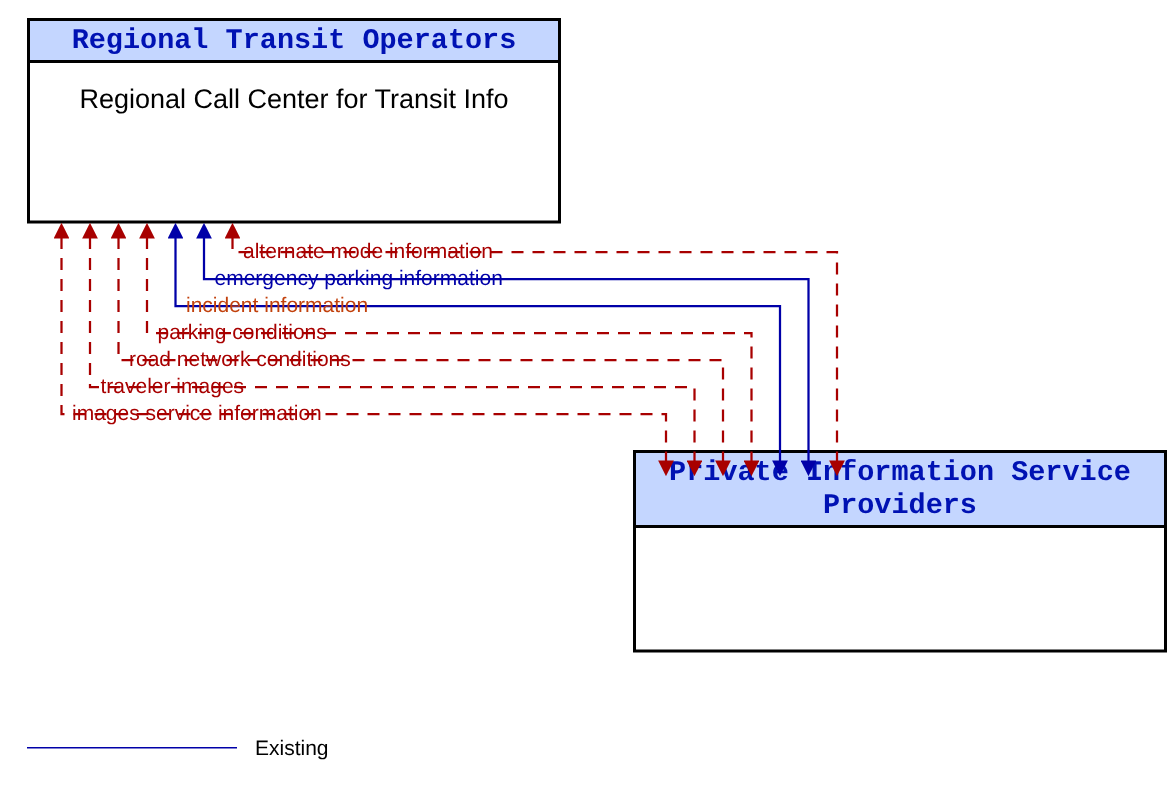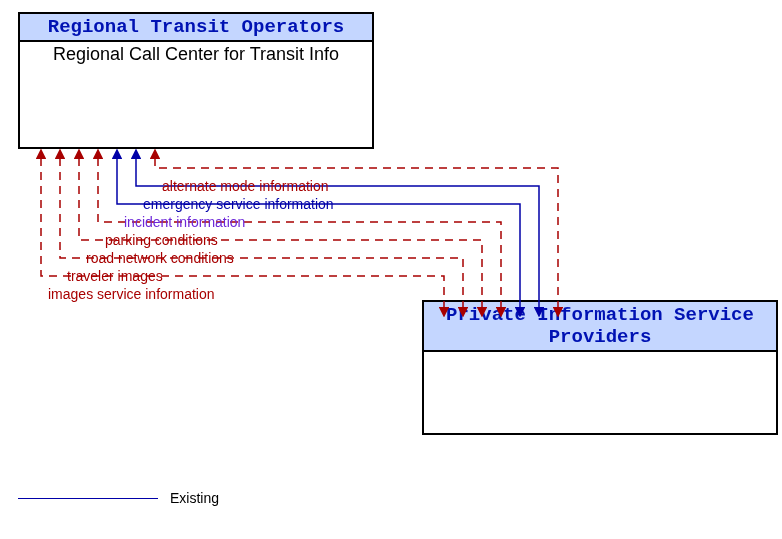--- a/index.html
+++ b/index.html
@@ -36,21 +36,20 @@
     left: 0;
     top: 0;
     width: 782px;
     height: 539px;
     pointer-events: none;
   }
   .flow-label {
     position: absolute;
     font-size: 14px;
     white-space: nowrap;
-    margin-top: 19px;
   }
   .legend {
     position: absolute;
     left: 18px;
     top: 490px;
     font-size: 14px;
   }
   .legend-row {
     display: flex;
     align-items: center;
@@ -62,21 +61,21 @@
     margin-right: 12px;
   }
   .solid { border-top: 1.5px solid #0000a8; }
   .dashed { border-top: 1.5px dashed #a80000; }
 </style>
 </head>
 <body>
 
 <div class="box" style="left:18px; top:12px; width:356px; height:137px;">
   <div class="box-header" style="font-size:19px;">Regional Transit Operators</div>
-  <div class="box-title" style="font-size:18px;">Regional Call Center for Transit Info</div>
+  <div class="box-title" style="font-size:18px;margin-top:12px;">Regional Call Center for Transit Info</div>
 </div>
 
 <div class="box" style="left:422px; top:300px; width:356px; height:135px;">
   <div class="box-header" style="font-size:19px;">Private Information Service Providers</div>
 </div>
 
 <svg class="flows">
   <defs>
     <marker id="arrow-red" viewBox="0 0 10 10" refX="1" refY="5" markerWidth="7" markerHeight="7" orient="auto-start-reverse">
       <path d="M 0 0 L 10 5 L 0 10 z" fill="#a80000"></path>
@@ -96,23 +95,23 @@
 
   <polyline points="79,158 79,240 482,240 482,308" fill="none" stroke="#a80000" stroke-width="1.5" stroke-dasharray="8,6" marker-start="url(#arrow-red)" marker-end="url(#arrow-red)"></polyline>
 
   <polyline points="60,158 60,258 463,258 463,308" fill="none" stroke="#a80000" stroke-width="1.5" stroke-dasharray="8,6" marker-start="url(#arrow-red)" marker-end="url(#arrow-red)"></polyline>
 
   <polyline points="41,158 41,276 444,276 444,308" fill="none" stroke="#a80000" stroke-width="1.5" stroke-dasharray="8,6" marker-start="url(#arrow-red)" marker-end="url(#arrow-red)"></polyline>
 </svg>
 
 <div class="flow-label" style="left:162px; top:159px; color:#a80000;">alternate mode information</div>
 
-<div class="flow-label" style="left:143px; top:177px; color:#0000a8;">emergency service information</div>
+<div class="flow-label" style="left:143px; top:177px; color:#0000a8;">emergency parking information</div>
 
-<div class="flow-label" style="left:124px; top:195px; color:#6d28d9;">incident information</div>
+<div class="flow-label" style="left:124px; top:195px; color:#c2410c;">incident information</div>
 
 <div class="flow-label" style="left:105px; top:213px; color:#a80000;">parking conditions</div>
 
 <div class="flow-label" style="left:86px; top:231px; color:#a80000;">road network conditions</div>
 
 <div class="flow-label" style="left:67px; top:249px; color:#a80000;">traveler images</div>
 
 <div class="flow-label" style="left:48px; top:267px; color:#a80000;">images service information</div>
 
 <div class="legend">

